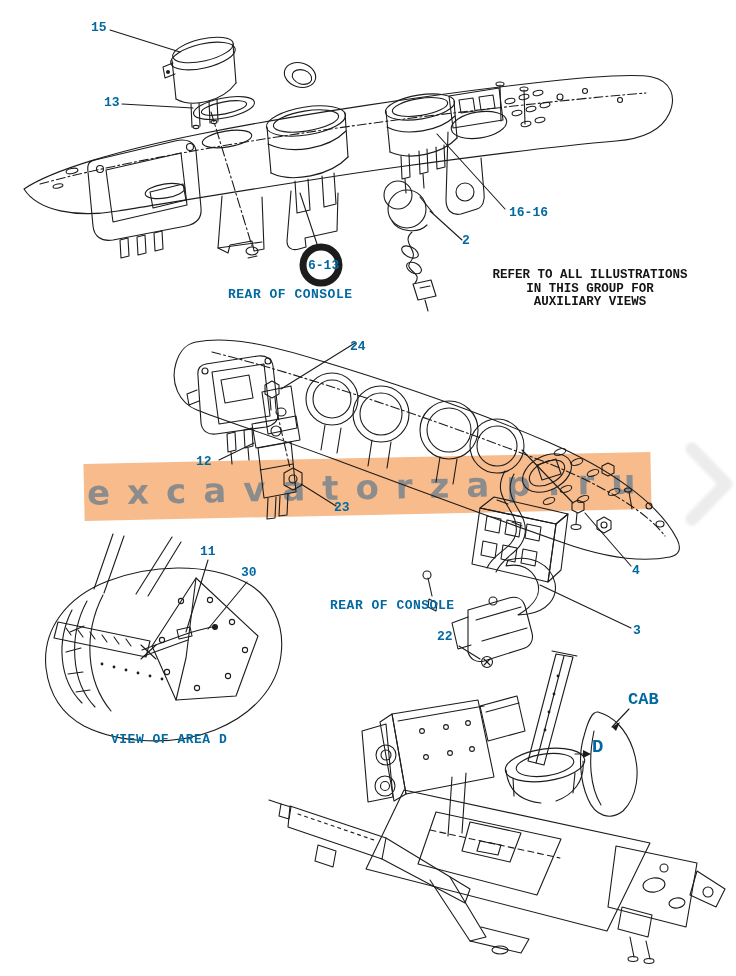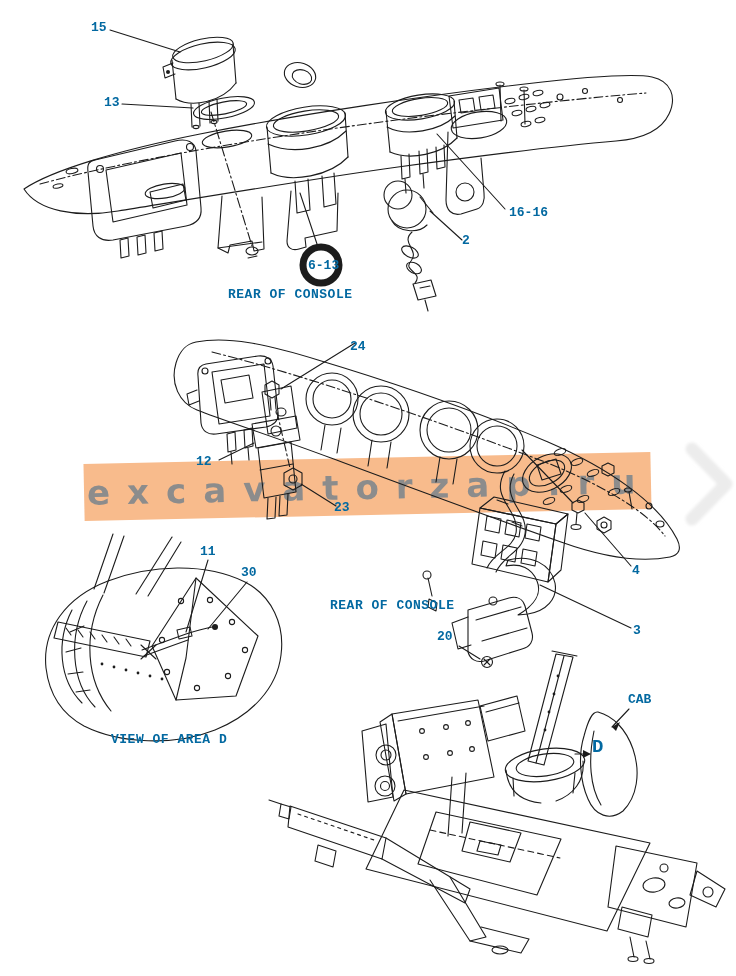--- a/index.html
+++ b/index.html
@@ -15,21 +15,21 @@
         fill:none;stroke:#1c1c1c;stroke-width:1.1;stroke-linecap:round;stroke-linejoin:round;}
   .art .f{fill:#1c1c1c;stroke:none;}
   .art .hl{stroke-width:7;}
   .art .chev{stroke:#ececec;stroke-width:13;fill:none;}
   .lbl{position:absolute;z-index:3;color:#0369a1;font:700 13px/14px "Liberation Mono",monospace;
        white-space:nowrap;}
   .cap{font:700 13px/14px "Liberation Mono",monospace;letter-spacing:.5px;}
   .note{position:absolute;z-index:3;color:#141414;text-align:center;
         font:700 12.5px/13.5px "Liberation Mono",monospace;}
   .big{font-size:19px;line-height:19px;}
-  .cabfs{font-size:13px;line-height:15px;}
+  .cabfs{font-size:17px;line-height:15px;}
 </style>
 </head>
 <body>
 
 <div class="page">
 
   <div class="band" style="background: rgb(248, 187, 140); color: rgb(140, 140, 140);">
     <span>excavatorzap.ru</span>
   </div>
 
@@ -370,27 +370,32 @@
       <path class="chev" d="M692,449 L726,484 L692,519"></path>
     </g>
   </svg>
 
   <div class="lbl" style="left:91px;top:21px">15</div>
   <div class="lbl" style="left:104px;top:96px">13</div>
   <div class="lbl" style="left:308px;top:259px">6-13</div>
   <div class="lbl" style="left:462px;top:234px">2</div>
   <div class="lbl" style="left:509px;top:206px">16-16</div>
   <div class="lbl cap" style="left:228px;top:288px">REAR OF CONSOLE</div>
+  <div class="note" style="left:484px;top:269px;width:212px">
+    <div>REFER TO ALL ILLUSTRATIONS</div>
+    <div>IN THIS GROUP FOR</div>
+    <div>AUXILIARY VIEWS</div>
+  </div>
 
   <div class="lbl" style="left:350px;top:340px">24</div>
   <div class="lbl" style="left:196px;top:455px">12</div>
   <div class="lbl" style="left:334px;top:501px">23</div>
   <div class="lbl" style="left:632px;top:564px">4</div>
   <div class="lbl" style="left:633px;top:624px">3</div>
-  <div class="lbl" style="left:437px;top:630px">20</div>
+  <div class="lbl" style="left:437px;top:630px">22</div>
   <div class="lbl cap" style="left:330px;top:599px">REAR OF CONSOLE</div>
 
   <div class="lbl" style="left:200px;top:545px">11</div>
   <div class="lbl" style="left:241px;top:566px">30</div>
   <div class="lbl cap" style="left:111px;top:733px">VIEW OF AREA D</div>
 
   <div class="lbl cabfs" style="left:628px;top:692px">CAB</div>
   <div class="lbl big" style="left:592px;top:738px">D</div>
 
 </div>

